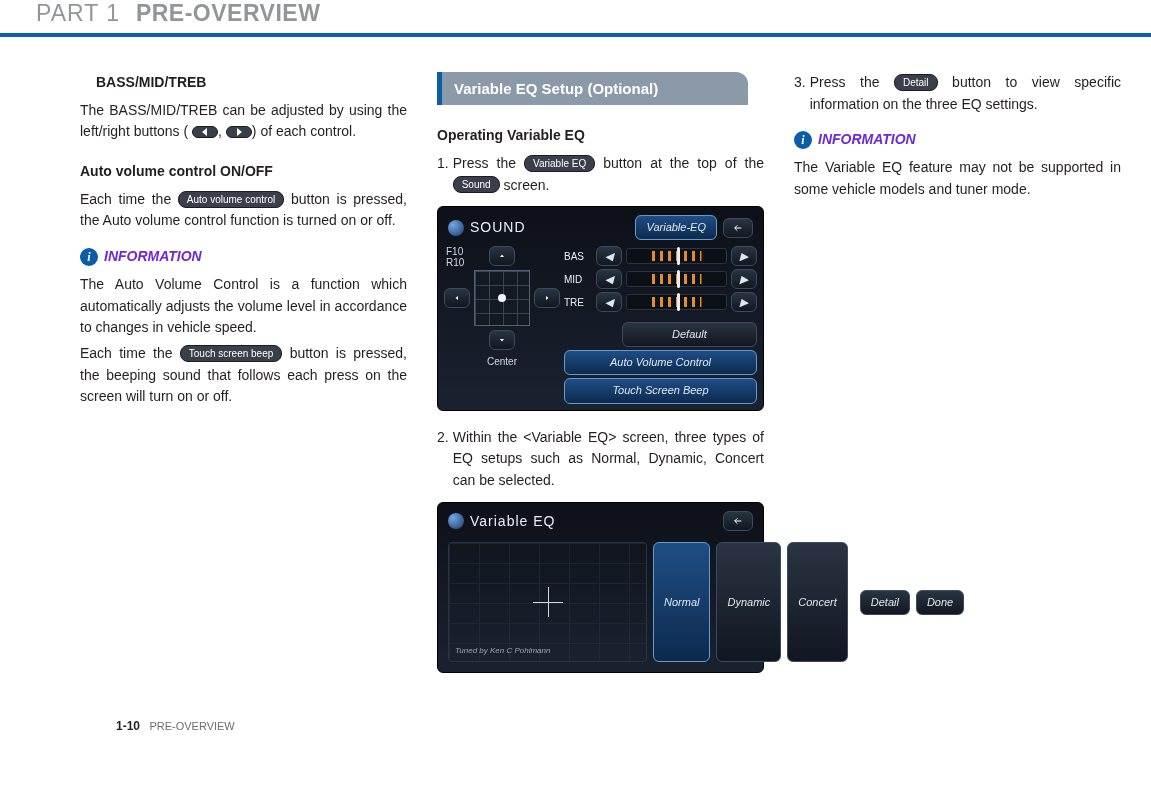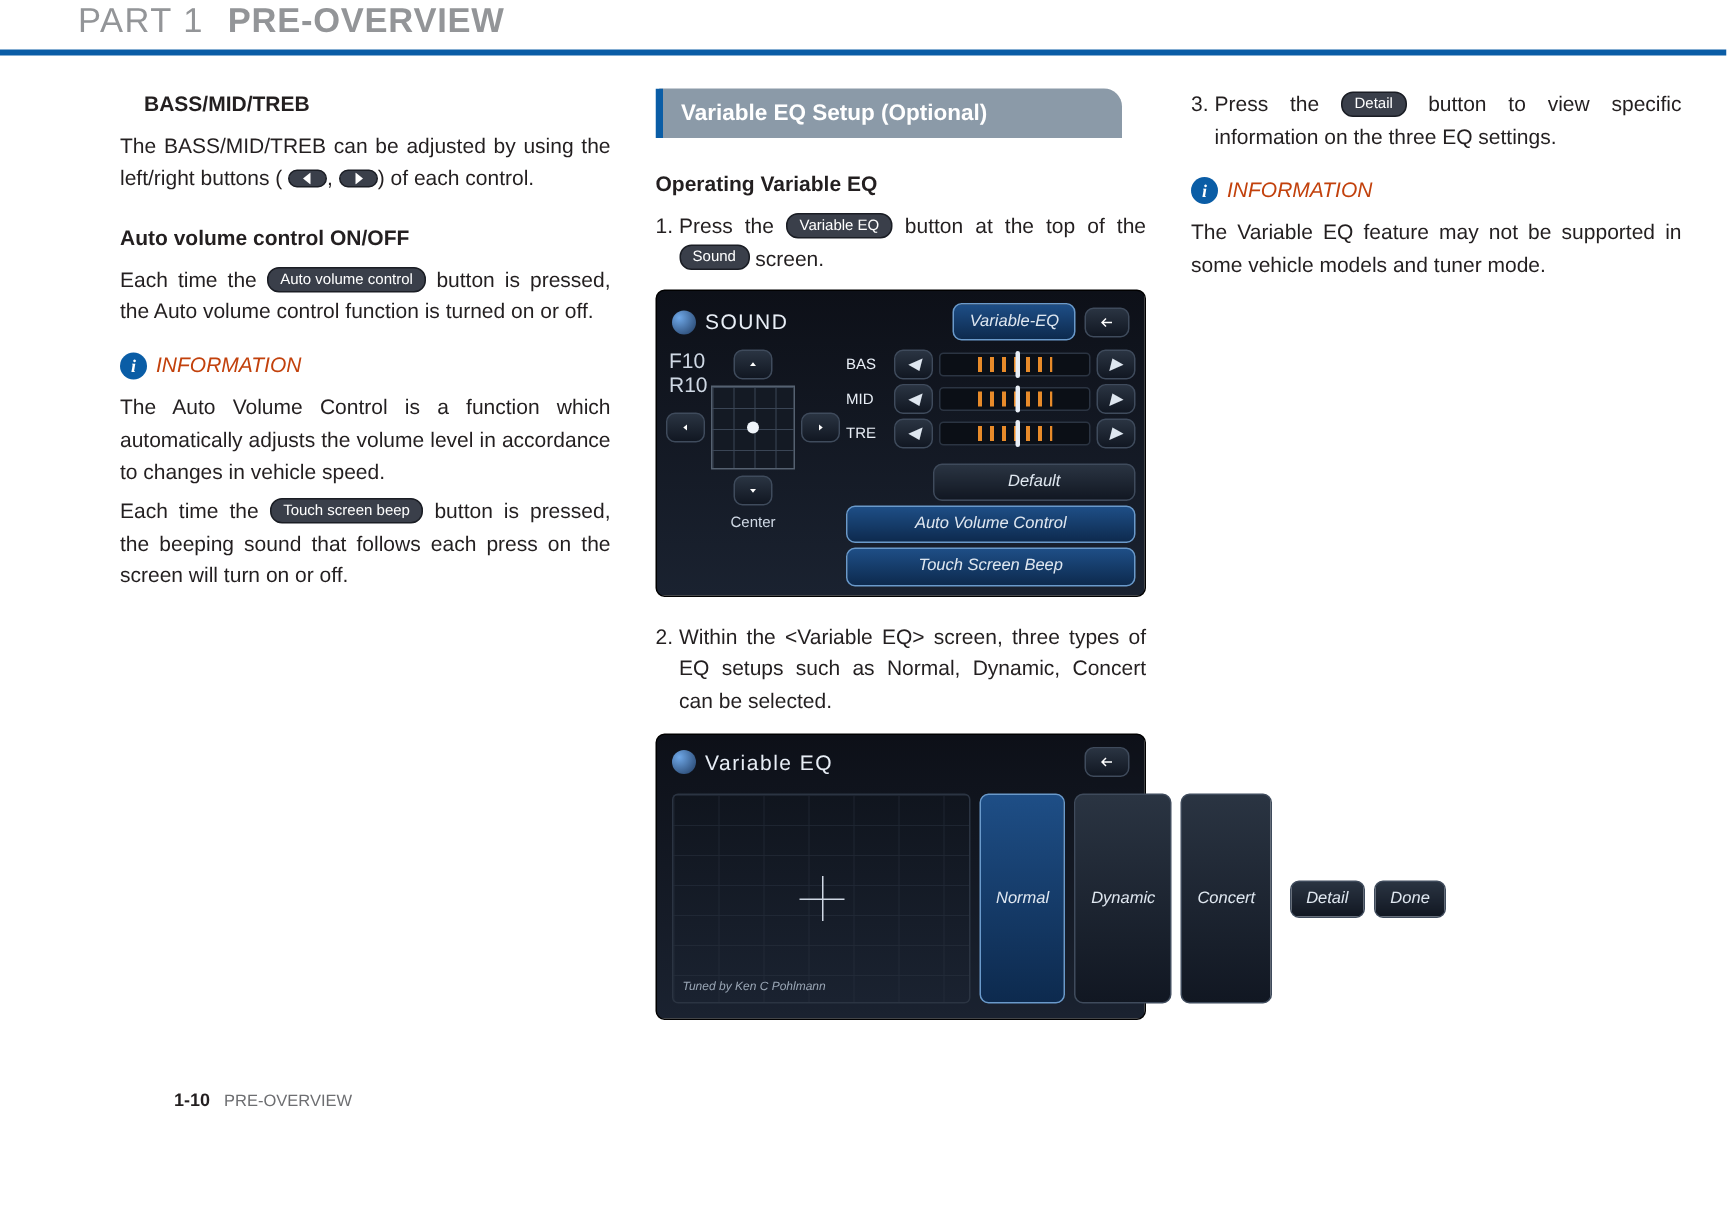--- a/index.html
+++ b/index.html
@@ -5,23 +5,23 @@
   * { box-sizing: border-box; margin: 0; padding: 0; }
   body {
     font-family: "Myriad Pro", "Segoe UI", Arial, sans-serif;
     font-size: 14px;
     color: #231f20;
     background: #fff;
     width: 1151px;
     padding: 0 0 30px 0;
   }
   .header {
-    padding: 0 0 6px 52px;
+    padding: 0 0 6px 36px;
     border-bottom: 4px solid #0a5da6;
-    margin-bottom: 22px;
+    margin-bottom: 35px;
   }
   .header-part {
     font-size: 23px;
     font-weight: 400;
     color: #939598;
     letter-spacing: 1px;
   }
   .header-title {
     font-size: 23px;
     font-weight: 700;
@@ -58,23 +58,23 @@
     border-radius: 50%;
     background: #0a5da6;
     color: #fff;
     display: flex; align-items: center; justify-content: center;
     font-style: italic;
     font-family: Georgia, serif;
     font-size: 12px;
     font-weight: 700;
   }
   .info-label {
-    color: #c2410c;
+    color: #6d28d9;
     font-style: italic;
-    font-weight: 400;
+    font-weight: 700;
     font-size: 14px;
   }
   .pill {
     display: inline-flex;
     align-items: center;
     justify-content: center;
     background: #3a3f4a;
     color: #fff;
     font-size: 10px;
     padding: 1px 8px;
@@ -126,21 +126,21 @@
     font-size:11px;
     display:inline-flex; align-items:center; justify-content:center;
     min-height:20px;
     font-style:italic;
   }
   .btn.blue { background: linear-gradient(#1e4e86,#0d2a4e); border-color:#6a9acb; }
   .btn.back { width:30px; }
   .row { display:flex; gap:4px; align-items:center; }
   .sound-body { display:flex; gap:4px; }
   .sound-left { flex:0 0 110px; display:flex; flex-direction:column; align-items:center; gap:4px; position:relative;}
-  .sound-left .fr { position:absolute; left:2px; top:0; font-size:14px; color:#cfd8e4; line-height:1.1;}
+  .sound-left .fr { position:absolute; left:2px; top:0; font-size:10px; color:#cfd8e4; line-height:1.1;}
   .grid {
     width:56px;height:56px;
     border:1px solid #556170;
     background:
       linear-gradient(#3a4555 1px, transparent 1px) 0 0/100% 14px,
       linear-gradient(90deg,#3a4555 1px, transparent 1px) 0 0/14px 100%,
       #141a24;
     position:relative;
   }
   .grid::after{content:"";position:absolute;left:50%;top:50%;width:8px;height:8px;border-radius:50%;background:#f0f5fa;transform:translate(-50%,-50%);}
@@ -155,21 +155,21 @@
       repeating-linear-gradient(90deg,#e88b2a 0 3px,transparent 3px 8px) center/50% 10px no-repeat,
       #0b0f16;
     border:1px solid #2b3442; border-radius:3px;
     position:relative;
   }
   .slider::after{content:"";position:absolute;left:50%;top:-2px;bottom:-2px;width:3px;background:#e8eef6;border-radius:2px;}
   .wide-btn { width:100%; justify-content:center; }
   .panel .spacer { height:4px; }
 
   .veq-body { display:flex; gap:6px; padding:4px; }
-  .veq-left { flex:1; height:140px; border:1px solid #2b3442; border-radius:4px;
+  .veq-left { flex:1; height:120px; border:1px solid #2b3442; border-radius:4px;
     background: linear-gradient(#10151e,#1a2230); position:relative;
   }
   .veq-left::before{content:"";position:absolute;inset:0;background:
     linear-gradient(#2b3442 1px,transparent 1px) 0 0/100% 20px,
     linear-gradient(90deg,#2b3442 1px,transparent 1px) 0 0/30px 100%;
     opacity:0.5;}
   .veq-left .cross{position:absolute;left:50%;top:50%;width:30px;height:30px;transform:translate(-50%,-50%);}
   .veq-left .cross::before,.veq-left .cross::after{content:"";position:absolute;background:#cfd8e4;}
   .veq-left .cross::before{left:0;right:0;top:50%;height:1px;}
   .veq-left .cross::after{top:0;bottom:0;left:50%;width:1px;}

